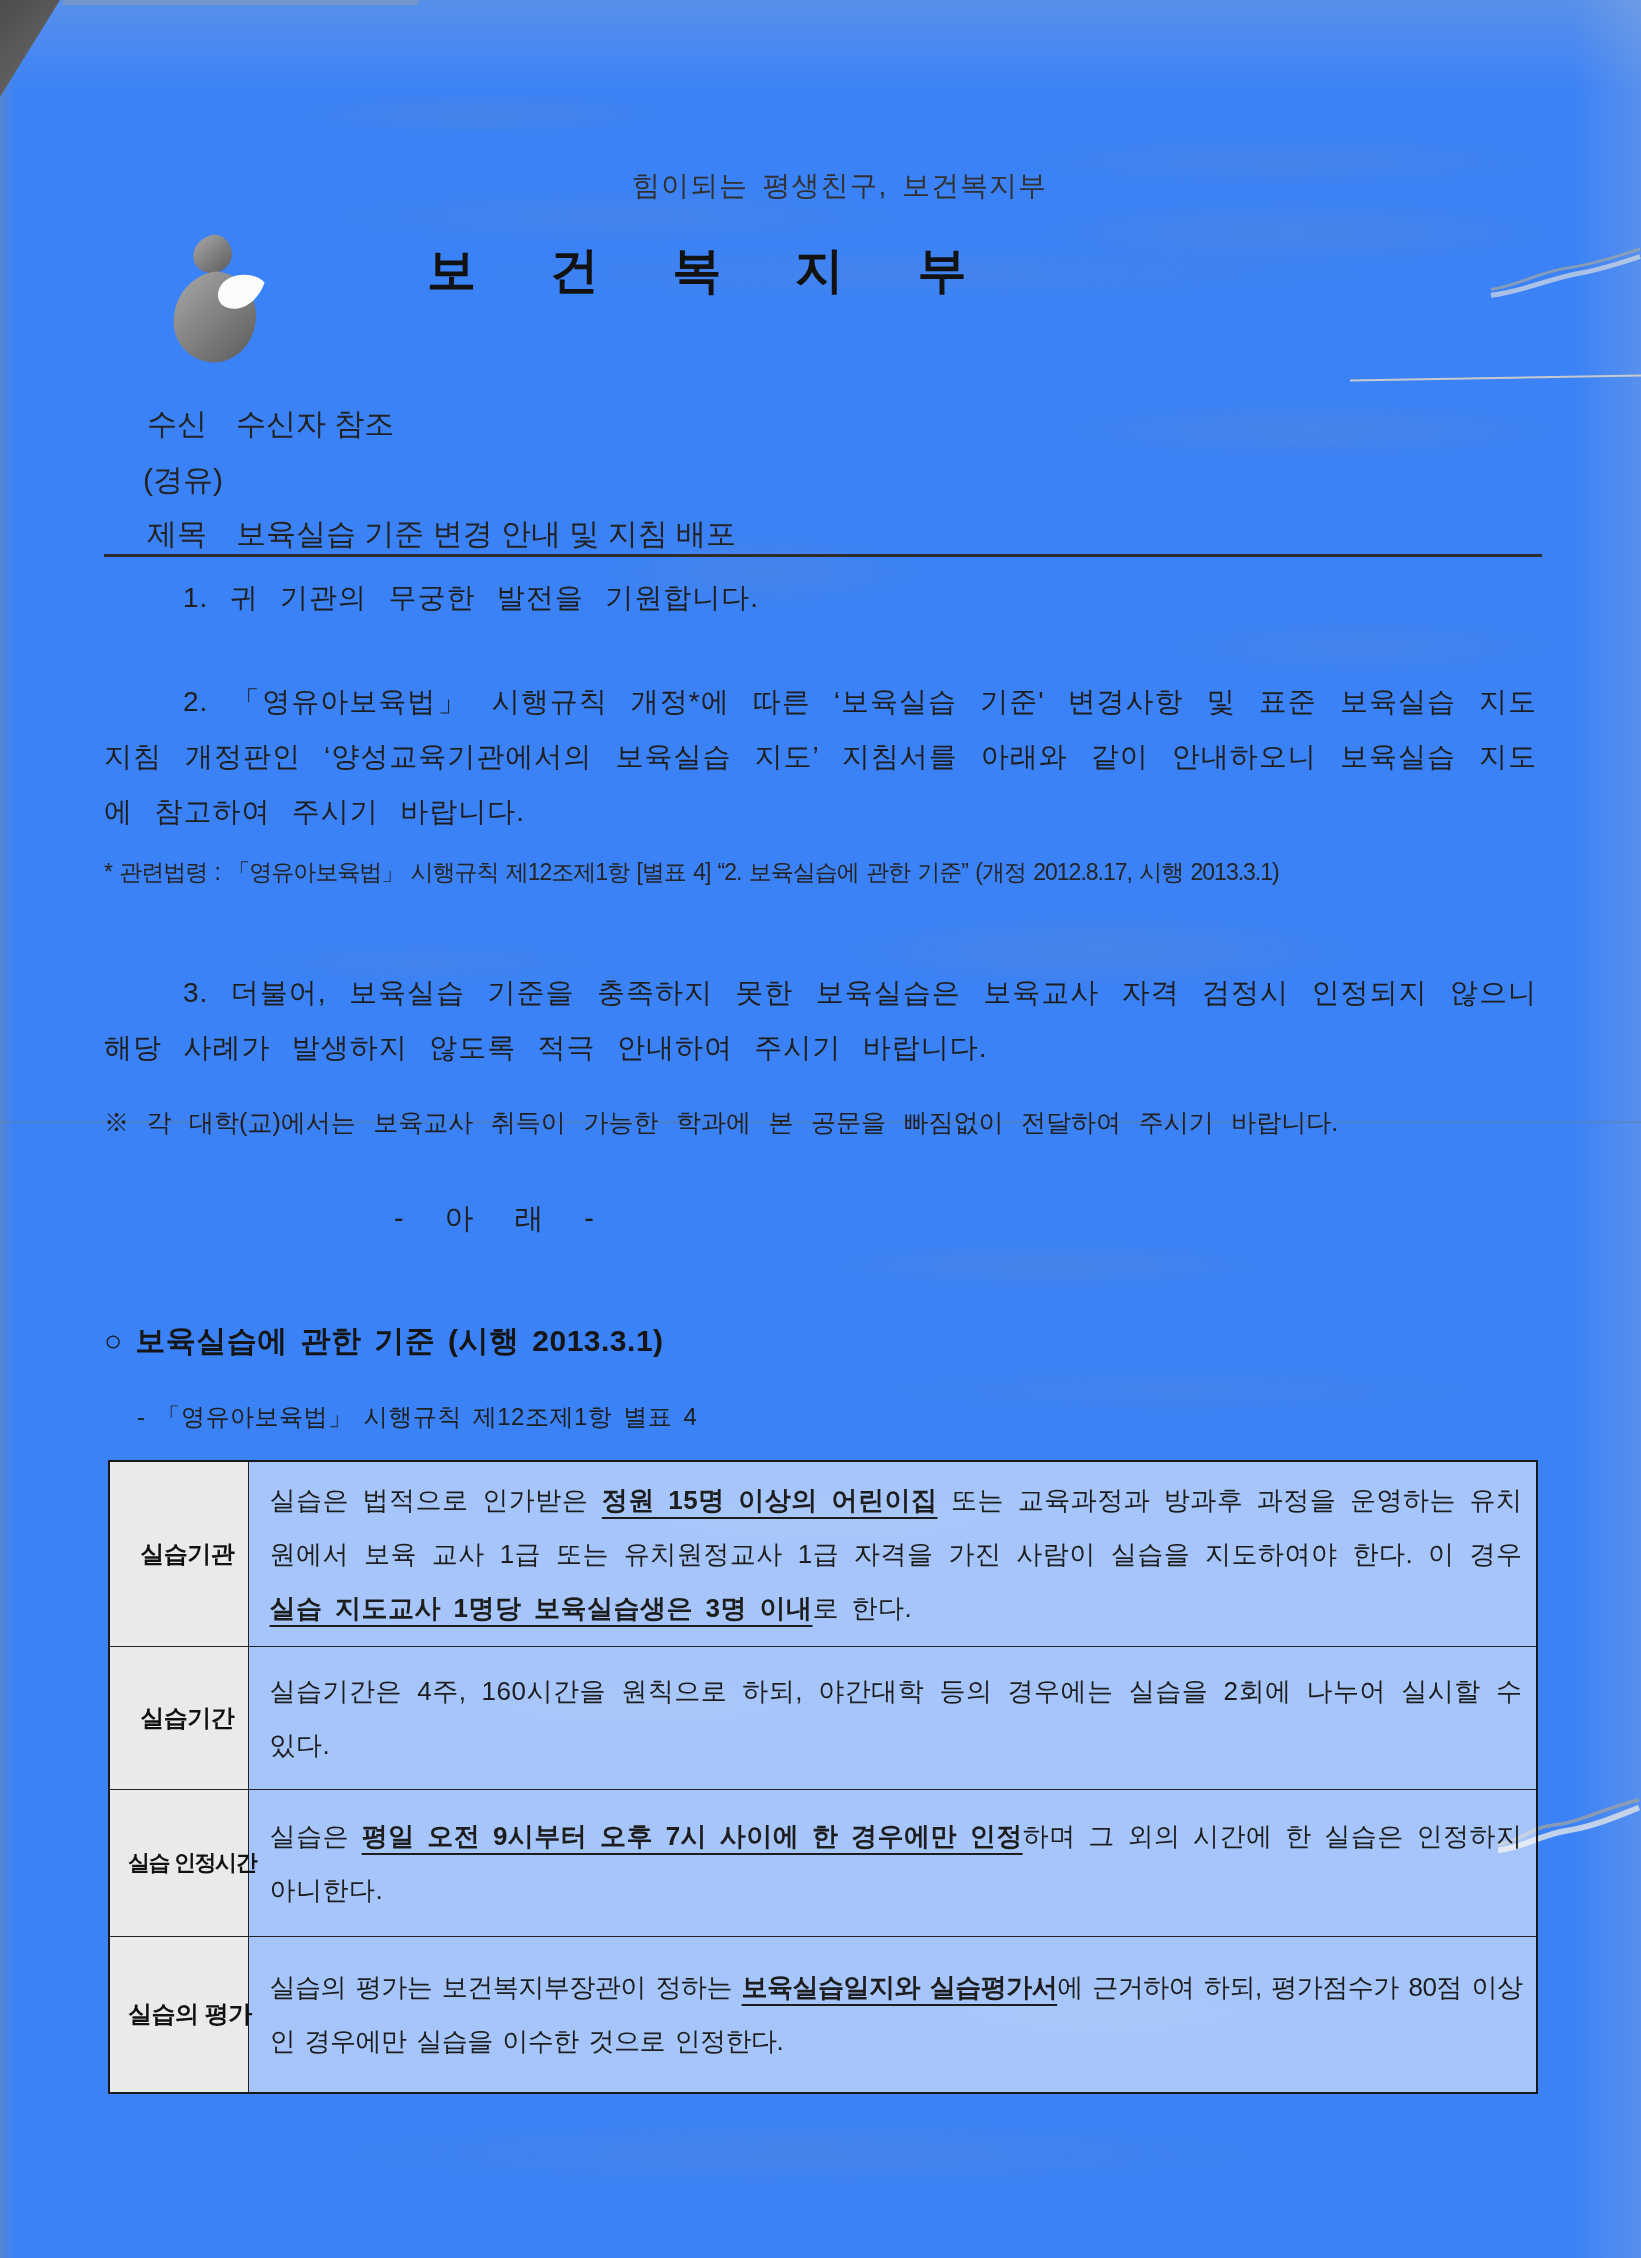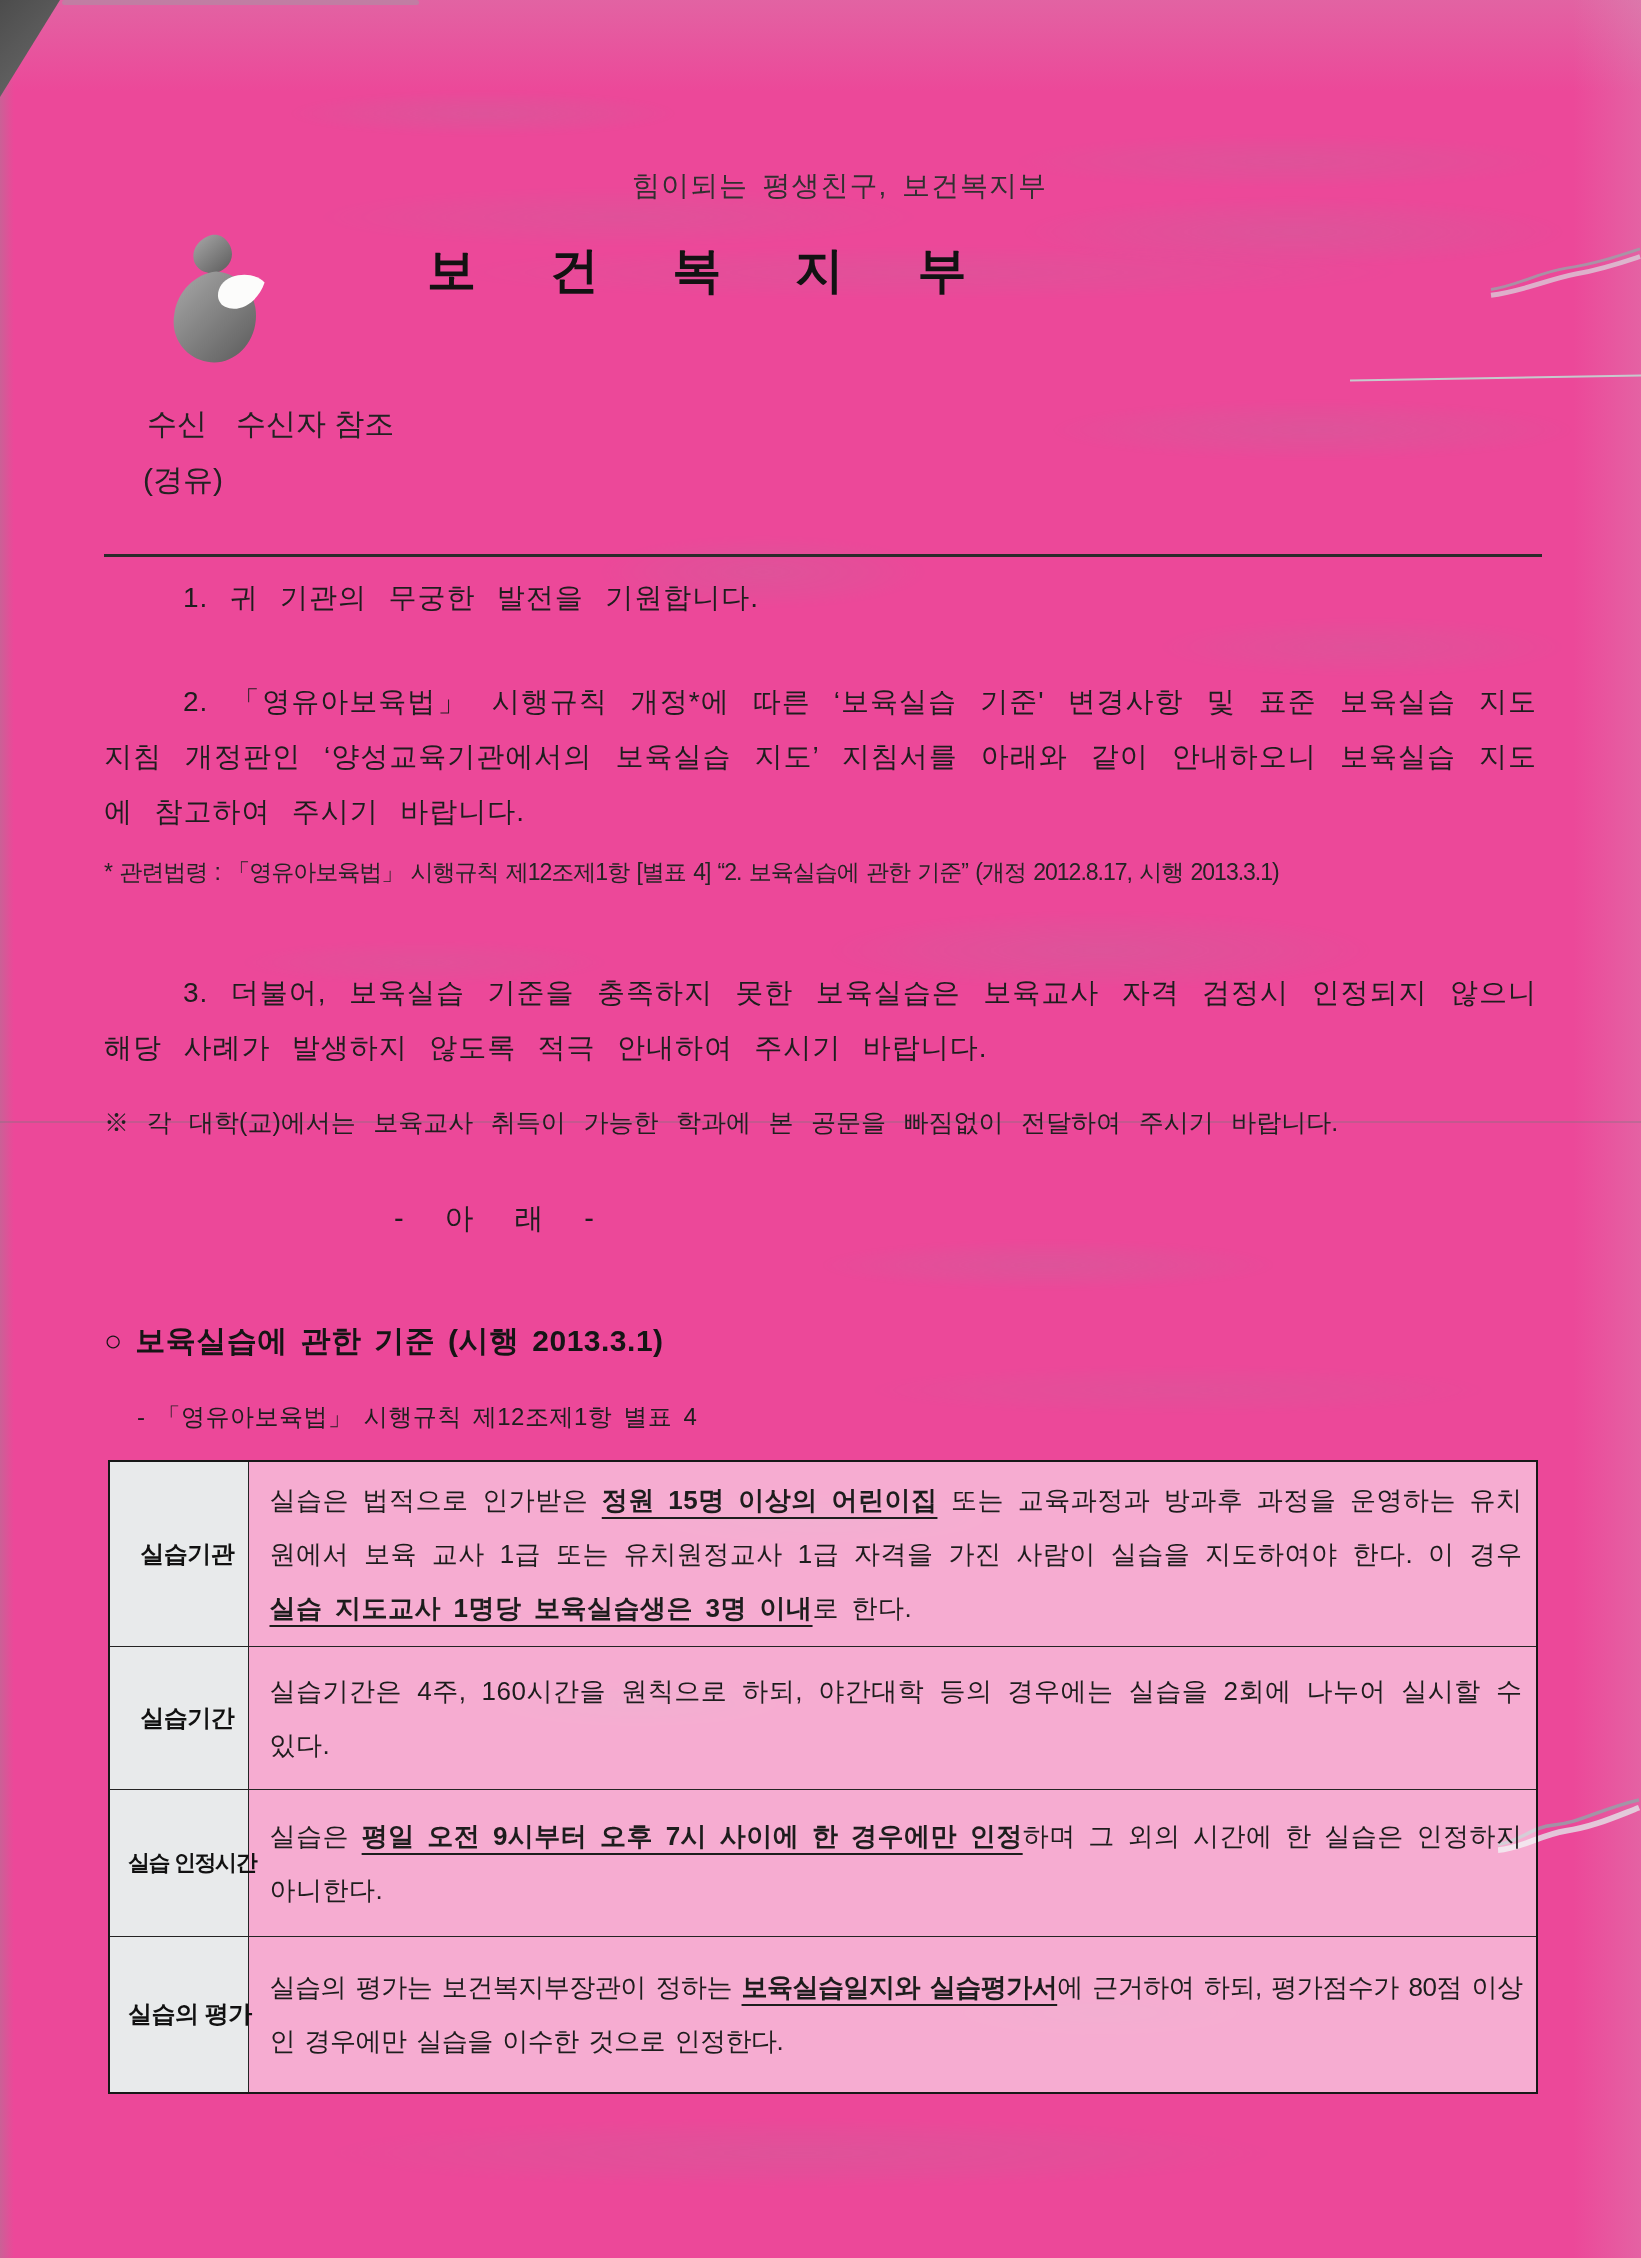--- a/index.html
+++ b/index.html
@@ -1,18 +1,18 @@
 <!DOCTYPE html>
 <html><head>
 <meta charset="utf-8">
 <style>
   html,body{margin:0;padding:0;background:#e9e9e9;}
   .page{
     position:relative; width:1641px; height:2258px; overflow:hidden;
-    background:#ec4899;
+    background:#3b82f6;
     font-family:"Liberation Sans", sans-serif;
     color:#1f1f1f;
   }
   
   .shade-top{position:absolute;left:0;top:0;width:1641px;height:92px;background:linear-gradient(180deg,rgba(190,194,197,.22),rgba(190,194,197,0));}
   .shade-left{position:absolute;left:0;top:0;width:13.5px;height:2258px;background:linear-gradient(90deg,rgba(140,142,145,.35),rgba(140,142,145,0));}
   .shade-right{position:absolute;right:0;top:0;width:68px;height:2258px;background:linear-gradient(270deg,rgba(198,201,204,.20),rgba(198,201,204,0));}
   .corner-fold{position:absolute;left:0;top:0;width:60px;height:97px;background:linear-gradient(135deg,#4c4c4c,#6c6c6c);clip-path:polygon(0 0,60px 0,0 97px);}
   .top-edge-line{position:absolute;left:62px;top:0;width:357px;height:4.8px;background:#9aa0a4;opacity:.45;border-radius:2.9px;}
   .fold-line-1{position:absolute;left:1350px;top:377px;width:292px;height:1.9px;background:#c6cacd;transform:rotate(-1deg);}
@@ -119,20 +119,23 @@
     <path d="M52 36 C75 38 90 57 88 80 C86 105 65 122 44 118 C23 114 10 95 14 74 C17 54 33 38 52 36 Z" fill="url(#lg)"></path>
     <path d="M96 46 C90 64 73 74 60 68 C49 62 53 46 66 41 C77 37 90 39 96 46 Z" fill="#fcfcfb"></path>
   </svg>
 
   <h1 class="title">보 건 복 지 부</h1>
 
   <div class="meta m-recipient">
     <span class="label">수신</span><span>수신자 참조</span>
   </div>
   <div class="meta m-via">(경유)</div>
+  <div class="meta m-subject">
+    <span class="label">제목</span><span>보육실습 기준 변경 안내 및 지침 배포</span>
+  </div>
   <div class="rule"></div>
 
   <p class="para p1">1. 귀 기관의 무궁한 발전을 기원합니다.</p>
   <p class="para p2">2. 「영유아보육법」 시행규칙 개정*에 따른 ‘보육실습 기준' 변경사항 및 표준 보육실습 지도지침 개정판인 ‘양성교육기관에서의 보육실습 지도’ 지침서를 아래와 같이 안내하오니 보육실습 지도에 참고하여 주시기 바랍니다.</p>
   <div class="footnote">* 관련법령 :  「영유아보육법」  시행규칙 제12조제1항 [별표 4] “2. 보육실습에 관한 기준” (개정 2012.8.17, 시행 2013.3.1)</div>
   <p class="para p3">3. 더불어, 보육실습 기준을 충족하지 못한 보육실습은 보육교사 자격 검정시 인정되지 않으니 해당 사례가 발생하지 않도록 적극 안내하여 주시기 바랍니다.</p>
   <div class="note">※ 각 대학(교)에서는 보육교사 취득이 가능한 학과에 본 공문을 빠짐없이 전달하여 주시기 바랍니다.</div>
   <div class="below">- 아 래 -</div>
 
   <div class="sec-head">○ 보육실습에 관한 기준 (시행 2013.3.1)</div>

